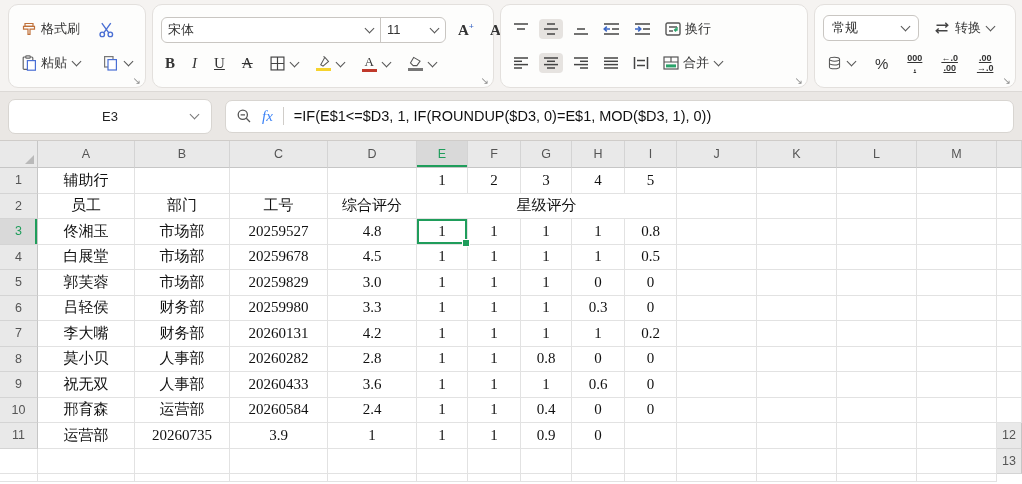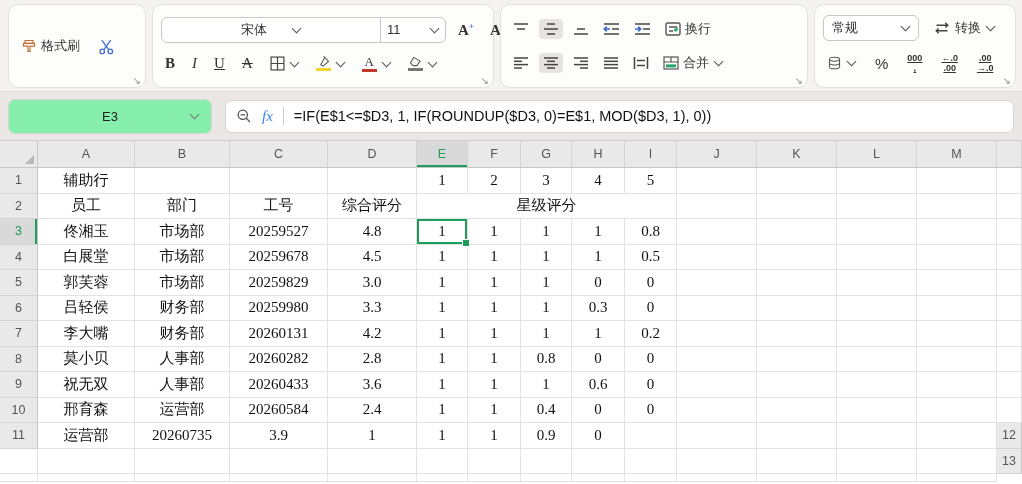--- a/index.html
+++ b/index.html
@@ -36,21 +36,21 @@
     width:6px;height:6px;border-right:1.4px solid #555;border-bottom:1.4px solid #555;
     transform:rotate(45deg);margin:-3px 1px 0 2px;display:inline-block;flex:0 0 auto;
   }
   
   .combo{
     display:flex;align-items:center;border:1px solid #c9c6c2;border-radius:6px;
     height:26px;background:#fff;box-sizing:border-box;
   }
   .combo .part{display:flex;align-items:center;padding:0 6px;height:100%;}
   .combo .divider{width:1px;height:100%;background:#c9c6c2;}
-  .fontname{width:206px;justify-content:center;gap:24px;}
+  .fontname{width:206px;justify-content:space-between;gap:24px;}
   .fontsize{width:52px;justify-content:space-between;}
   .numfmt{width:96px;justify-content:space-between;padding:12px 8px;border:1px solid #c9c6c2;border-radius:6px;height:26px;background:#fff;box-sizing:border-box;display:flex;align-items:center;}
   .Aplus{font-family:"Liberation Serif",serif;font-size:15px;color:#333;font-weight:bold;}
   .Aplus sup{font-size:9px;color:#3b66c4;font-weight:bold;}
   .Aminus sup{color:#c0392b;}
   .fmtB{font-family:"Liberation Serif",serif;font-weight:bold;font-size:15px;}
   .fmtI{font-family:"Liberation Serif",serif;font-style:italic;font-size:15px;}
   .fmtU{font-family:"Liberation Serif",serif;text-decoration:underline;font-size:15px;}
   .fmtS{font-family:"Liberation Serif",serif;text-decoration:line-through;font-size:15px;}
   .colorbtn{display:flex;flex-direction:column;align-items:center;line-height:1;}
@@ -61,21 +61,21 @@
   .stack{display:flex;flex-direction:column;align-items:center;font-size:9px;line-height:1.15;color:#333;font-weight:bold;text-decoration:underline;}
   .pct{font-size:15px;color:#333;}
   icon, .icon{display:inline-flex;}
   svg{display:block;}
   
   .fbar{
     height:49px;background:#eae7e4;border-bottom:1px solid #cfccc9;
     display:flex;align-items:center;padding:0 8px;box-sizing:border-box;gap:13px;
   }
   .namebox{
-    width:202px;height:33px;background:#86efac;border:1px solid #d8d5d1;border-radius:7px;
+    width:202px;height:33px;background:#ffffff;border:1px solid #d8d5d1;border-radius:7px;
     display:flex;align-items:center;justify-content:center;position:relative;font-size:13px;color:#222;
   }
   .namebox .chev{position:absolute;right:12px;top:14px;border-color:#777;}
   .fxbox{
     flex:1;height:33px;background:#fff;border:1px solid #d8d5d1;border-radius:7px;
     display:flex;align-items:center;padding:0 10px;box-sizing:border-box;gap:10px;min-width:0;
   }
   .fxlabel{font-family:"Liberation Serif",serif;font-style:italic;font-size:15px;color:#3b82f6;}
   .fxsep{width:1px;height:18px;background:#d0cdc9;}
   .formula{
@@ -131,20 +131,42 @@
         <span>格式刷</span>
       </div>
       <div class="tbtn">
         <span class="icon">
           <svg width="17" height="17" viewBox="0 0 16 16" fill="none" stroke="#4a6fd4" stroke-width="1.3">
             <circle cx="4" cy="12.6" r="2.1"></circle>
               <circle cx="11.6" cy="12.6" r="2.1"></circle>
             <path d="M5.6 10.9 12 2 M10 10.9 L3.6 2"></path>
           </svg>
         </span>
+      </div>
+    </div>
+    <div class="trow" style="gap:14px;">
+      <div class="tbtn">
+        <span class="icon">
+          <svg width="16" height="16" viewBox="0 0 16 16" fill="none" stroke-width="1.2">
+            <rect x="2.2" y="2" width="9.6" height="12.4" rx="1" stroke="#666"></rect>
+            <rect x="4.8" y="0.8" width="4.4" height="2.4" rx="0.8" fill="#fff" stroke="#666"></rect>
+            <rect x="6.4" y="5.6" width="8" height="9.6" fill="#fff" stroke="#4a6fd4"></rect>
+          </svg>
+        </span>
+        <span>粘贴</span>
+        <span class="chev"></span>
+      </div>
+      <div class="tbtn">
+        <span class="icon">
+          <svg width="16" height="16" viewBox="0 0 16 16" fill="none" stroke-width="1.2">
+            <rect x="1.6" y="1.6" width="8.4" height="10.4" stroke="#777"></rect>
+            <rect x="5" y="4.6" width="8.4" height="10.4" fill="#fff" stroke="#4a6fd4"></rect>
+          </svg>
+        </span>
+        <span class="chev"></span>
       </div>
     </div>
     <span class="launcher">↘</span>
   </div>
 
   <div class="group g-font">
     <div class="trow" style="gap:8px;">
       <div class="combo">
         <div class="part fontname">
           <span>宋体</span>

